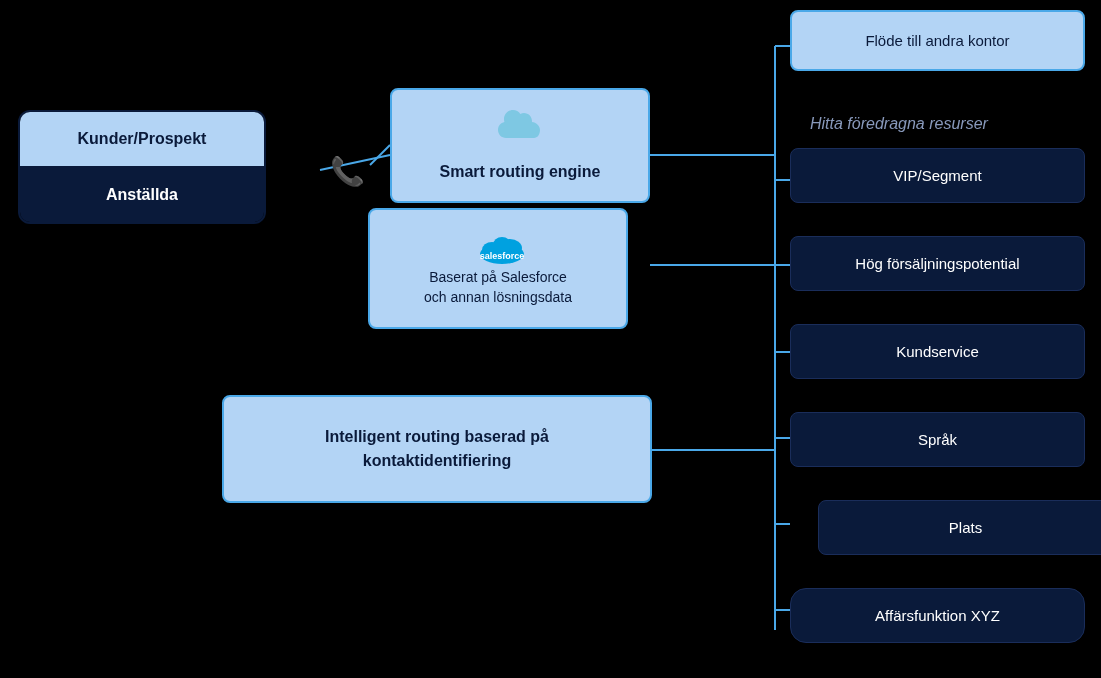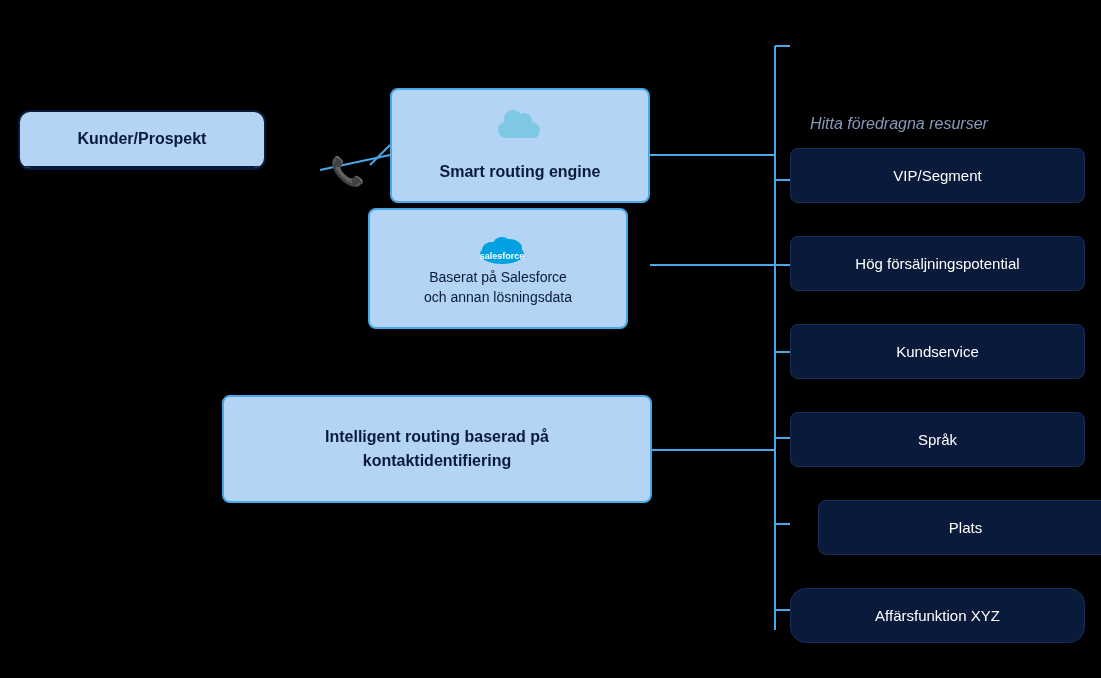--- a/index.html
+++ b/index.html
@@ -202,20 +202,21 @@
 
     <line x1="775" y1="438" x2="790" y2="438" stroke="#4aa8e8" stroke-width="2"></line>
 
     <line x1="775" y1="524" x2="790" y2="524" stroke="#4aa8e8" stroke-width="2"></line>
 
     <line x1="775" y1="610" x2="790" y2="610" stroke="#4aa8e8" stroke-width="2"></line>
   </svg>
 
   <div class="left-box">
     <div class="left-box-top">Kunder/Prospekt</div>
+    <div class="left-box-bottom">Anställda</div>
   </div>
 
   <div class="phone-icon">📞</div>
 
   <div class="middle-top-box">
     <div class="cloud-icon">
       <svg width="48" height="36" viewBox="0 0 48 36" fill="none" xmlns="http://www.w3.org/2000/svg">
         <path d="M38 28H10C5.6 28 2 24.4 2 20C2 16.1 4.7 12.8 8.4 12.1C8.1 11.1 8 10 8 9C8 4 12 0 17 0C20.1 0 22.8 1.6 24.4 4C25.5 3.4 26.7 3 28 3C32.4 3 36 6.6 36 11C36 11.3 36 11.7 35.9 12C37.1 12 38.1 12.3 39 12.8C41.8 14.1 44 16.8 44 20C44 24.4 41.4 28 38 28Z" fill="#7ec8e3"></path>
       </svg>
     </div>
@@ -232,20 +233,23 @@
         <text x="26" y="29" text-anchor="middle" font-size="9" fill="white" font-family="Arial" font-weight="bold">salesforce</text>
       </svg>
     </div>
     <div class="label">Baserat på Salesforce<br>och annan lösningsdata</div>
   </div>
 
   <div class="bottom-box">
     <div class="label">Intelligent routing baserad på<br>kontaktidentifiering</div>
   </div>
 
+  <div class="top-right-box">
+    <div class="label">Flöde till andra kontor</div>
+  </div>
 
   <div class="right-heading">Hitta föredragna resurser</div>
 
   <div class="route-box" style="top: 148px;">
     <span>VIP/Segment</span>
   </div>
   <div class="route-box" style="top: 236px;">
     <span>Hög försäljningspotential</span>
   </div>
   <div class="route-box" style="top: 324px;">

